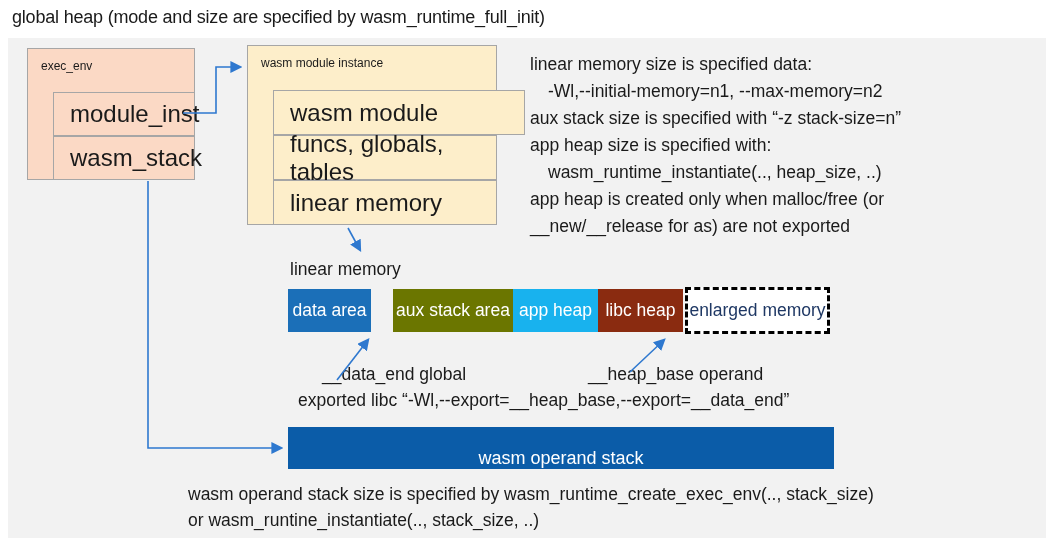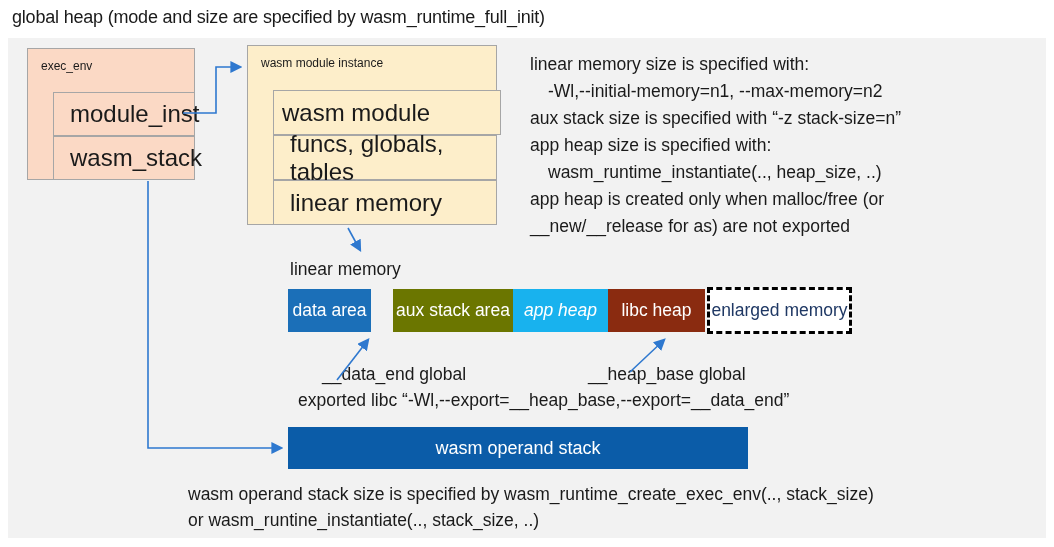--- a/index.html
+++ b/index.html
@@ -33,22 +33,22 @@
   .membar { position:absolute; left:288px; top:289px; height:43px; display:flex; }
   .seg {
     height:43px; display:flex; align-items:center; justify-content:center;
     color:#ffffff; font-size:17.5px; white-space:nowrap; box-sizing:border-box;
   }
   .seg.dashed {
     background:#ffffff; border:3px dashed #000000;
     height:47px; margin-top:-2px; margin-left:2px;
   }
   .opstack {
-    position:absolute; left:288px; top:427px; width:460px; height:42px;
-    display:flex; align-items:center; justify-content:center;
+    position:absolute; left:288px; top:427px; width:546px; height:42px;
+    display:flex; align-items:flex-end; justify-content:center;
     color:#ffffff; font-size:18px;
   }
   .footer {
     position:absolute; left:188px; top:481px;
     font-size:17.5px; line-height:26px;
   }
   svg.overlay { position:absolute; left:0; top:0; pointer-events:none; }
 </style>
 </head>
 <body>
@@ -65,62 +65,62 @@
   <div class="inner-row pink" style="left:53px; top:92px; width:142px; height:44px;">
     <span>module_inst</span>
   </div>
   <div class="inner-row pink" style="left:53px; top:136px; width:142px; height:44px;">
     <span>wasm_stack</span>
   </div>
 
   <div class="box cream" style="left:247px; top:45px; width:250px; height:180px;">
     <div class="box-header">wasm module instance</div>
   </div>
-  <div class="inner-row cream" style="left:273px; top:90px; width:228px; height:45px;padding-left:8px;">
+  <div class="inner-row cream" style="left:273px; top:90px; width:252px; height:45px;">
     <span>wasm module</span>
   </div>
   <div class="inner-row cream" style="left:273px; top:135px; width:224px; height:45px;">
     <span>funcs, globals, tables</span>
   </div>
   <div class="inner-row cream" style="left:273px; top:180px; width:224px; height:45px;">
     <span>linear memory</span>
   </div>
 
   <div class="notes">
-    <div>linear memory size is specified with:</div>
+    <div>linear memory size is specified data:</div>
     <div class="indent">-Wl,--initial-memory=n1, --max-memory=n2</div>
     <div>aux stack size is specified with “-z stack-size=n”</div>
     <div>app heap size is specified with:</div>
     <div class="indent">wasm_runtime_instantiate(.., heap_size, ..)</div>
     <div>app heap is created only when malloc/free (or</div>
     <div>__new/__release for as) are not exported</div>
   </div>
 
   <div class="free-label" style="left:290px; top:259px;">linear memory</div>
 
   <div class="membar">
     <div class="seg" style="width: 83px; background: rgb(27, 111, 184);">
       <span>data area</span>
     </div>
     <div class="seg" style="width: 120px; background: rgb(107, 118, 0); margin-left: 22px;">
       <span>aux stack area</span>
     </div>
-    <div class="seg" style="width: 95px; background: rgb(24, 178, 238); font-style: italic;">
+    <div class="seg" style="width: 85px; background: rgb(24, 178, 238);">
       <span>app heap</span>
     </div>
-    <div class="seg" style="width: 97px; background: rgb(138, 43, 16);">
+    <div class="seg" style="width: 85px; background: rgb(138, 43, 16);">
       <span>libc heap</span>
     </div>
     <div class="seg dashed" style="width: 145px; color: rgb(31, 56, 100);">
       <span>enlarged memory</span>
     </div>
   </div>
 
   <div class="free-label" style="left:322px; top:364px;">__data_end global</div>
-  <div class="free-label" style="left:588px; top:364px;">__heap_base global</div>
+  <div class="free-label" style="left:588px; top:364px;">__heap_base operand</div>
   <div class="free-label" style="left:298px; top:390px;">exported libc “-Wl,--export=__heap_base,--export=__data_end”</div>
 
   <div class="opstack" style="background: rgb(11, 92, 168);">
     <span>wasm operand stack</span>
   </div>
 
   <div class="footer">
     <div>wasm operand stack size is specified by wasm_runtime_create_exec_env(.., stack_size)</div>
     <div>or wasm_runtine_instantiate(.., stack_size, ..)</div>
   </div>

